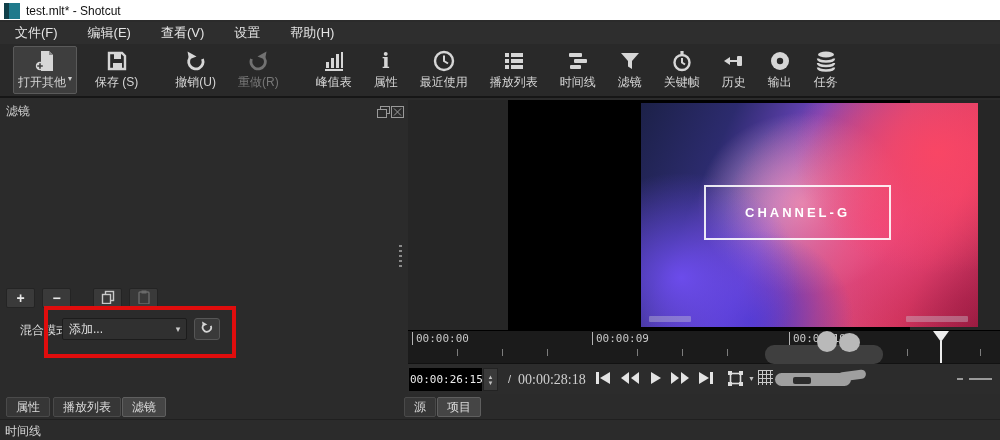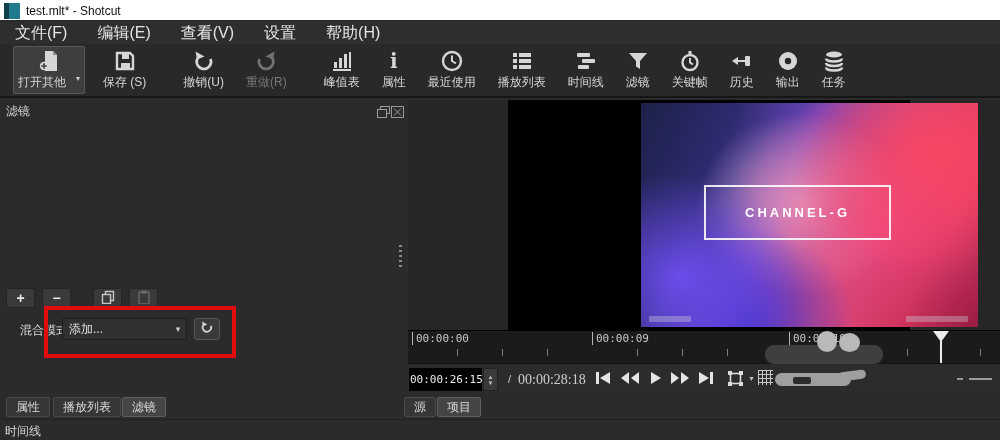--- a/index.html
+++ b/index.html
@@ -9,21 +9,21 @@
   #screen { position:relative; width:1000px; height:440px; background:#2b2b2b; }
 
   
   #titlebar { left:0; top:0; width:1000px; height:20px; background:#ffffff; }
   #app-icon { left:4px; top:3px; width:16px; height:16px; background:#1f7a8c; }
   #app-icon::before { content:""; position:absolute; left:0; top:0; width:5px; height:16px; background:#10404a; }
   #win-title { left:26px; top:0; height:22px; line-height:22px; font-size:12px; color:#111; }
 
   
   #menubar { left:0; top:22px; width:1000px; height:22px; background:#2e2e2e; display:flex; align-items:center; }
-  .menu-item { padding:0 15px; font-size:16px; color:#e4e4e4; height:22px; line-height:22px; cursor:default;text-align:right; }
+  .menu-item { padding:0 15px; font-size:13px; color:#e4e4e4; height:22px; line-height:22px; cursor:default;text-align:right; }
 
   
   #toolbar { left:0; top:44px; width:1000px; height:54px; background:#292929; border-bottom:2px solid #161616; display:flex; align-items:center; padding-left:6px; }
   .tbtn { display:flex; flex-direction:column; align-items:center; justify-content:flex-end; gap:1px; margin:0 7px; color:#d6d6d6; font-size:12px; padding:2px 4px; }
   .tbtn svg { display:block; }
   .tbtn.pressed { background:#3e3e3e; border:1px solid #5a5a5a; border-radius:2px; }
   .tbtn.disabled { color:#787878; }
   .gap-l { margin-left:22px; }
   .dd-arrow-sm { font-size:8px; color:#cfcfcf; }
 
@@ -127,21 +127,21 @@
   <div class="abs" id="toolbar">
     <div class="tbtn pressed">
       <span>
           <svg width="24" height="24" viewBox="0 0 24 24" fill="#d6d6d6">
             <path d="M8 2h8l4 4v16H8z"></path>
             <path d="M16 2v4h4z" fill="#8a8a8a"></path>
             <circle cx="7" cy="17" r="4.2" fill="#d6d6d6"></circle>
             <path d="M4.2 17h5.6M7 14.2v5.6" stroke="#3e3e3e" stroke-width="1.6"></path>
           </svg>
         </span>
-      <span style="display:flex;align-items:flex-start;gap:10px">
+      <span style="display:flex;align-items:flex-start;gap:2px">
         <span>打开其他</span>
         <span class="dd-arrow-sm">▾</span>
       </span>
     </div>
     <div class="tbtn">
       <span>
           <svg width="26" height="24" viewBox="0 0 24 24">
             <path d="M4 4h13l3 3v13H4z" fill="none" stroke="#d6d6d6" stroke-width="2.4"></path>
             <rect x="9" y="5" width="7" height="5" fill="#d6d6d6"></rect>
             <rect x="8" y="14" width="9" height="5" fill="#d6d6d6"></rect>

